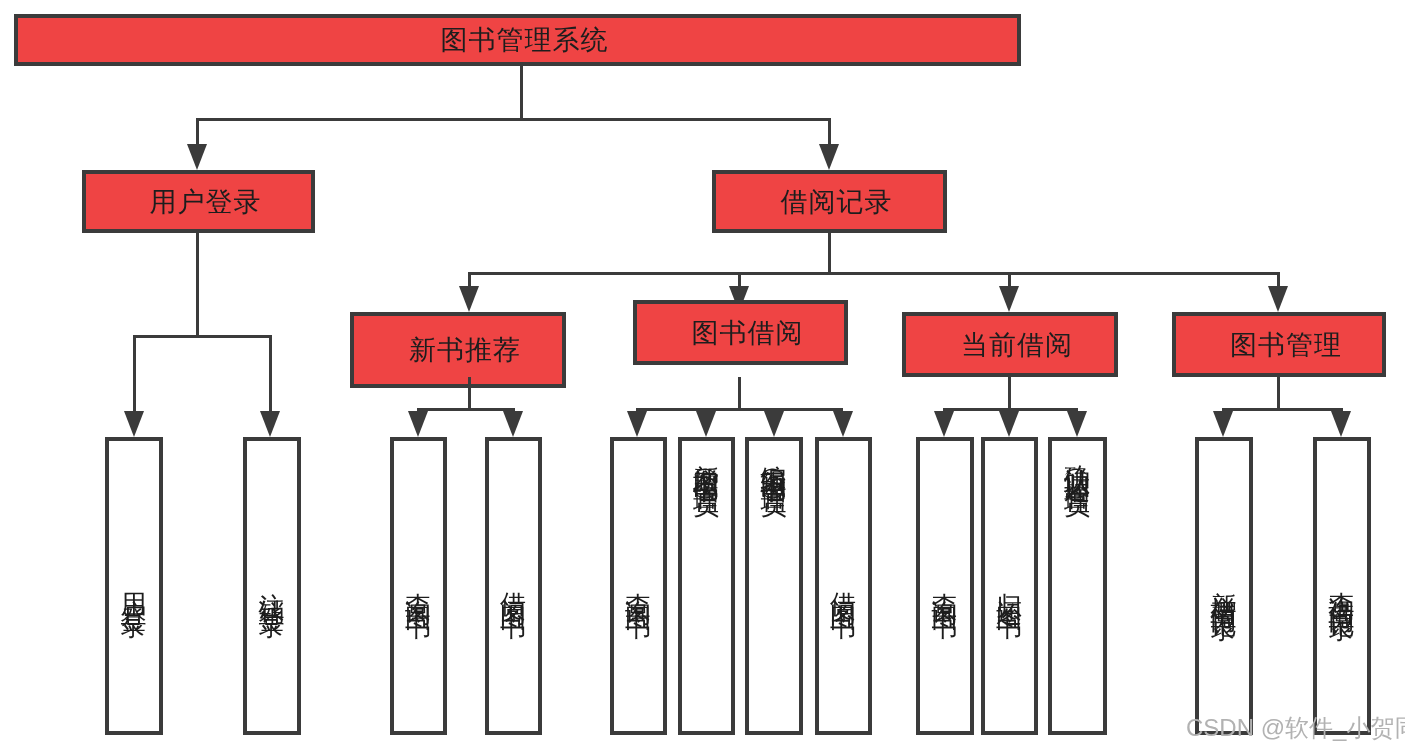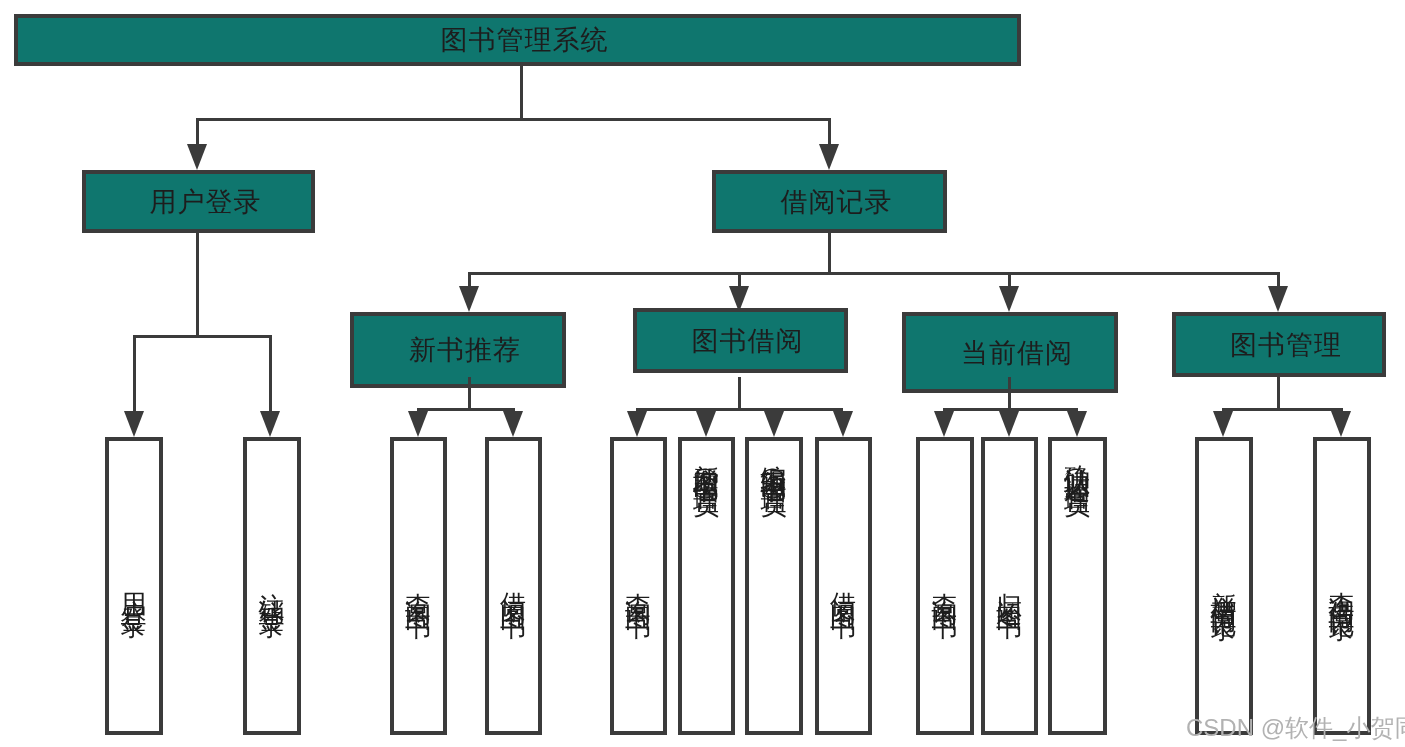--- a/index.html
+++ b/index.html
@@ -8,21 +8,21 @@
     width: 1405px;
     height: 747px;
     background: #ffffff;
     font-family: "Liberation Sans", "DejaVu Sans", sans-serif;
     overflow: hidden;
   }
   .box {
     position: absolute;
     box-sizing: border-box;
     border: 4px solid #3b3b3b;
-    background: #0f766e;
+    background: #ef4444;
     display: flex;
     align-items: center;
     justify-content: center;
     padding-left: 14px;
   }
   .box .hlabel {
     font-size: 27px;
     color: #1d1d1d;
     letter-spacing: 1px;
     white-space: nowrap;
@@ -107,24 +107,24 @@
   <div class="vline" style="left:1008px; top:272px; height:18px;"></div>
   <div class="vline" style="left:1277px; top:272px; height:18px;"></div>
   <div class="arrow" style="left:459px; top:286px;"></div>
   <div class="arrow" style="left:729px; top:286px;"></div>
   <div class="arrow" style="left:999px; top:286px;"></div>
   <div class="arrow" style="left:1268px; top:286px;"></div>
 
   <div class="box" style="left:350px; top:312px; width:216px; height:76px;">
     <span class="hlabel">新书推荐</span>
   </div>
-  <div class="box" style="left:633px; top:308px; width:215px; height:65px;">
+  <div class="box" style="left:633px; top:300px; width:215px; height:65px;">
     <span class="hlabel">图书借阅</span>
   </div>
-  <div class="box" style="left:902px; top:312px; width:216px; height:81px;">
+  <div class="box" style="left:902px; top:312px; width:216px; height:65px;">
     <span class="hlabel">当前借阅</span>
   </div>
   <div class="box" style="left:1172px; top:312px; width:214px; height:65px;">
     <span class="hlabel">图书管理</span>
   </div>
 
   <div class="vline" style="left:468px; top:377px; height:31px;"></div>
   <div class="hline" style="left:417px; top:408px; width:98px;"></div>
   <div class="vline" style="left:417px; top:408px; height:8px;"></div>
   <div class="vline" style="left:512px; top:408px; height:8px;"></div>

